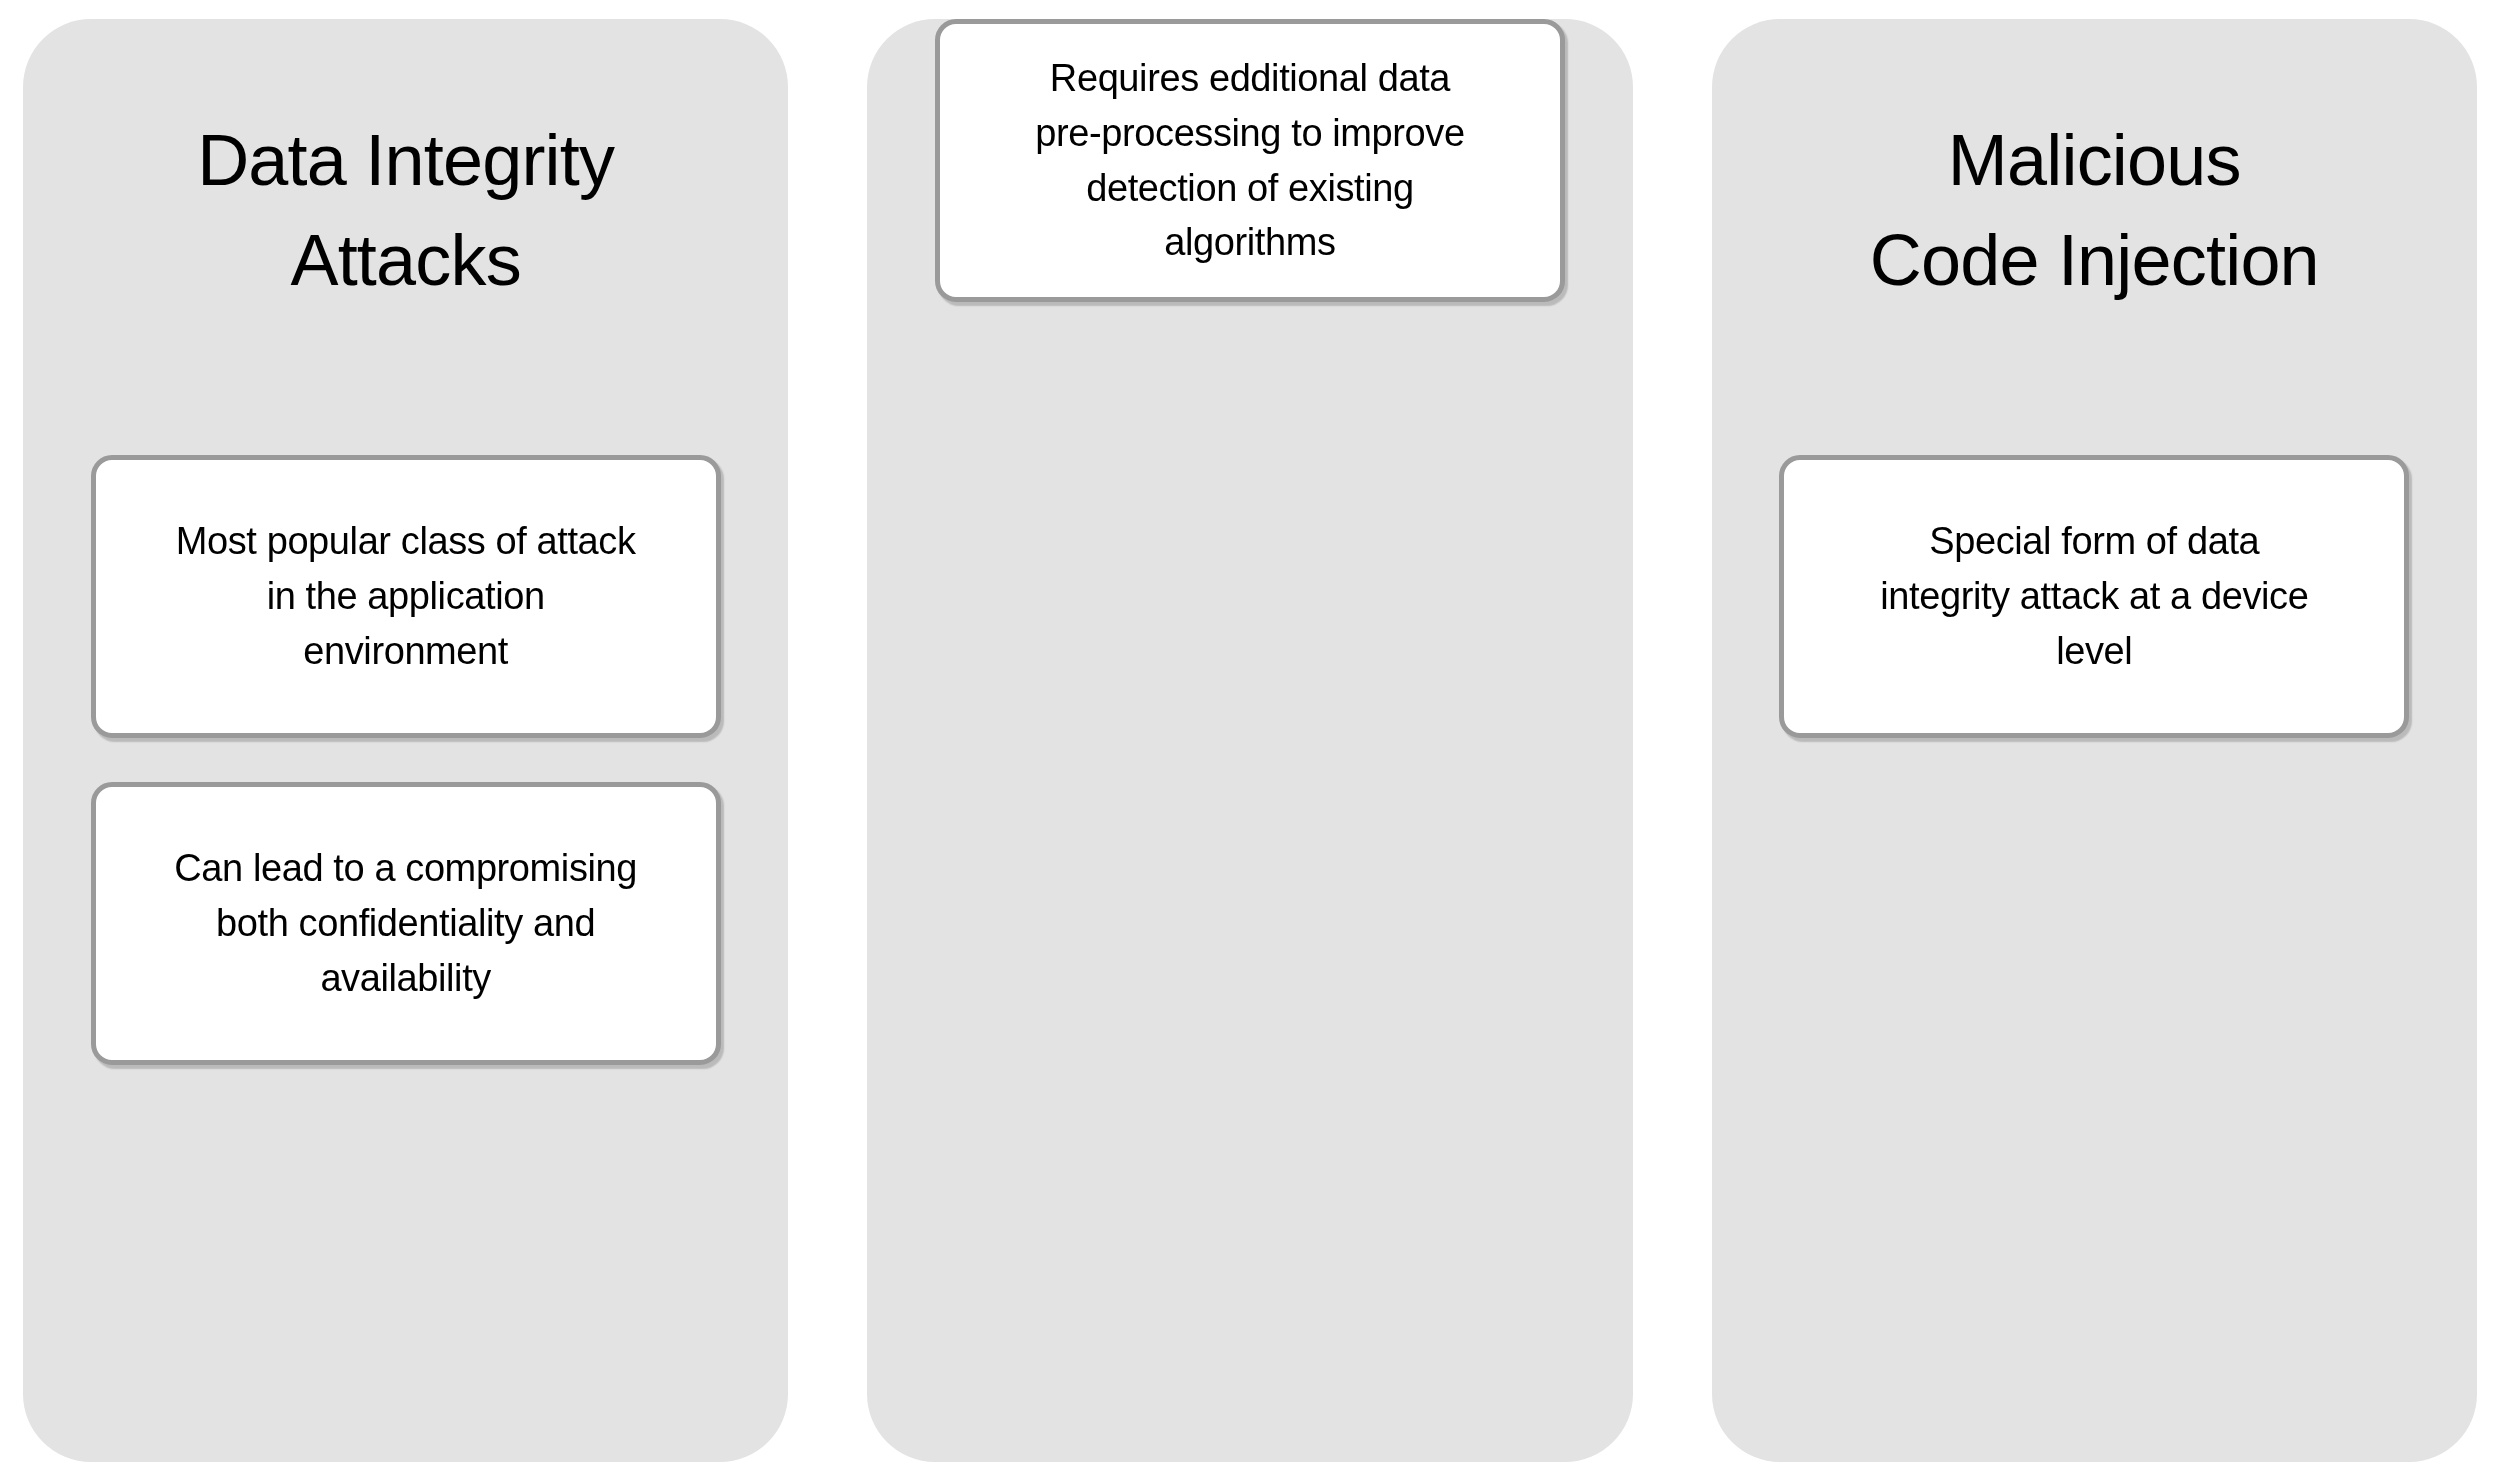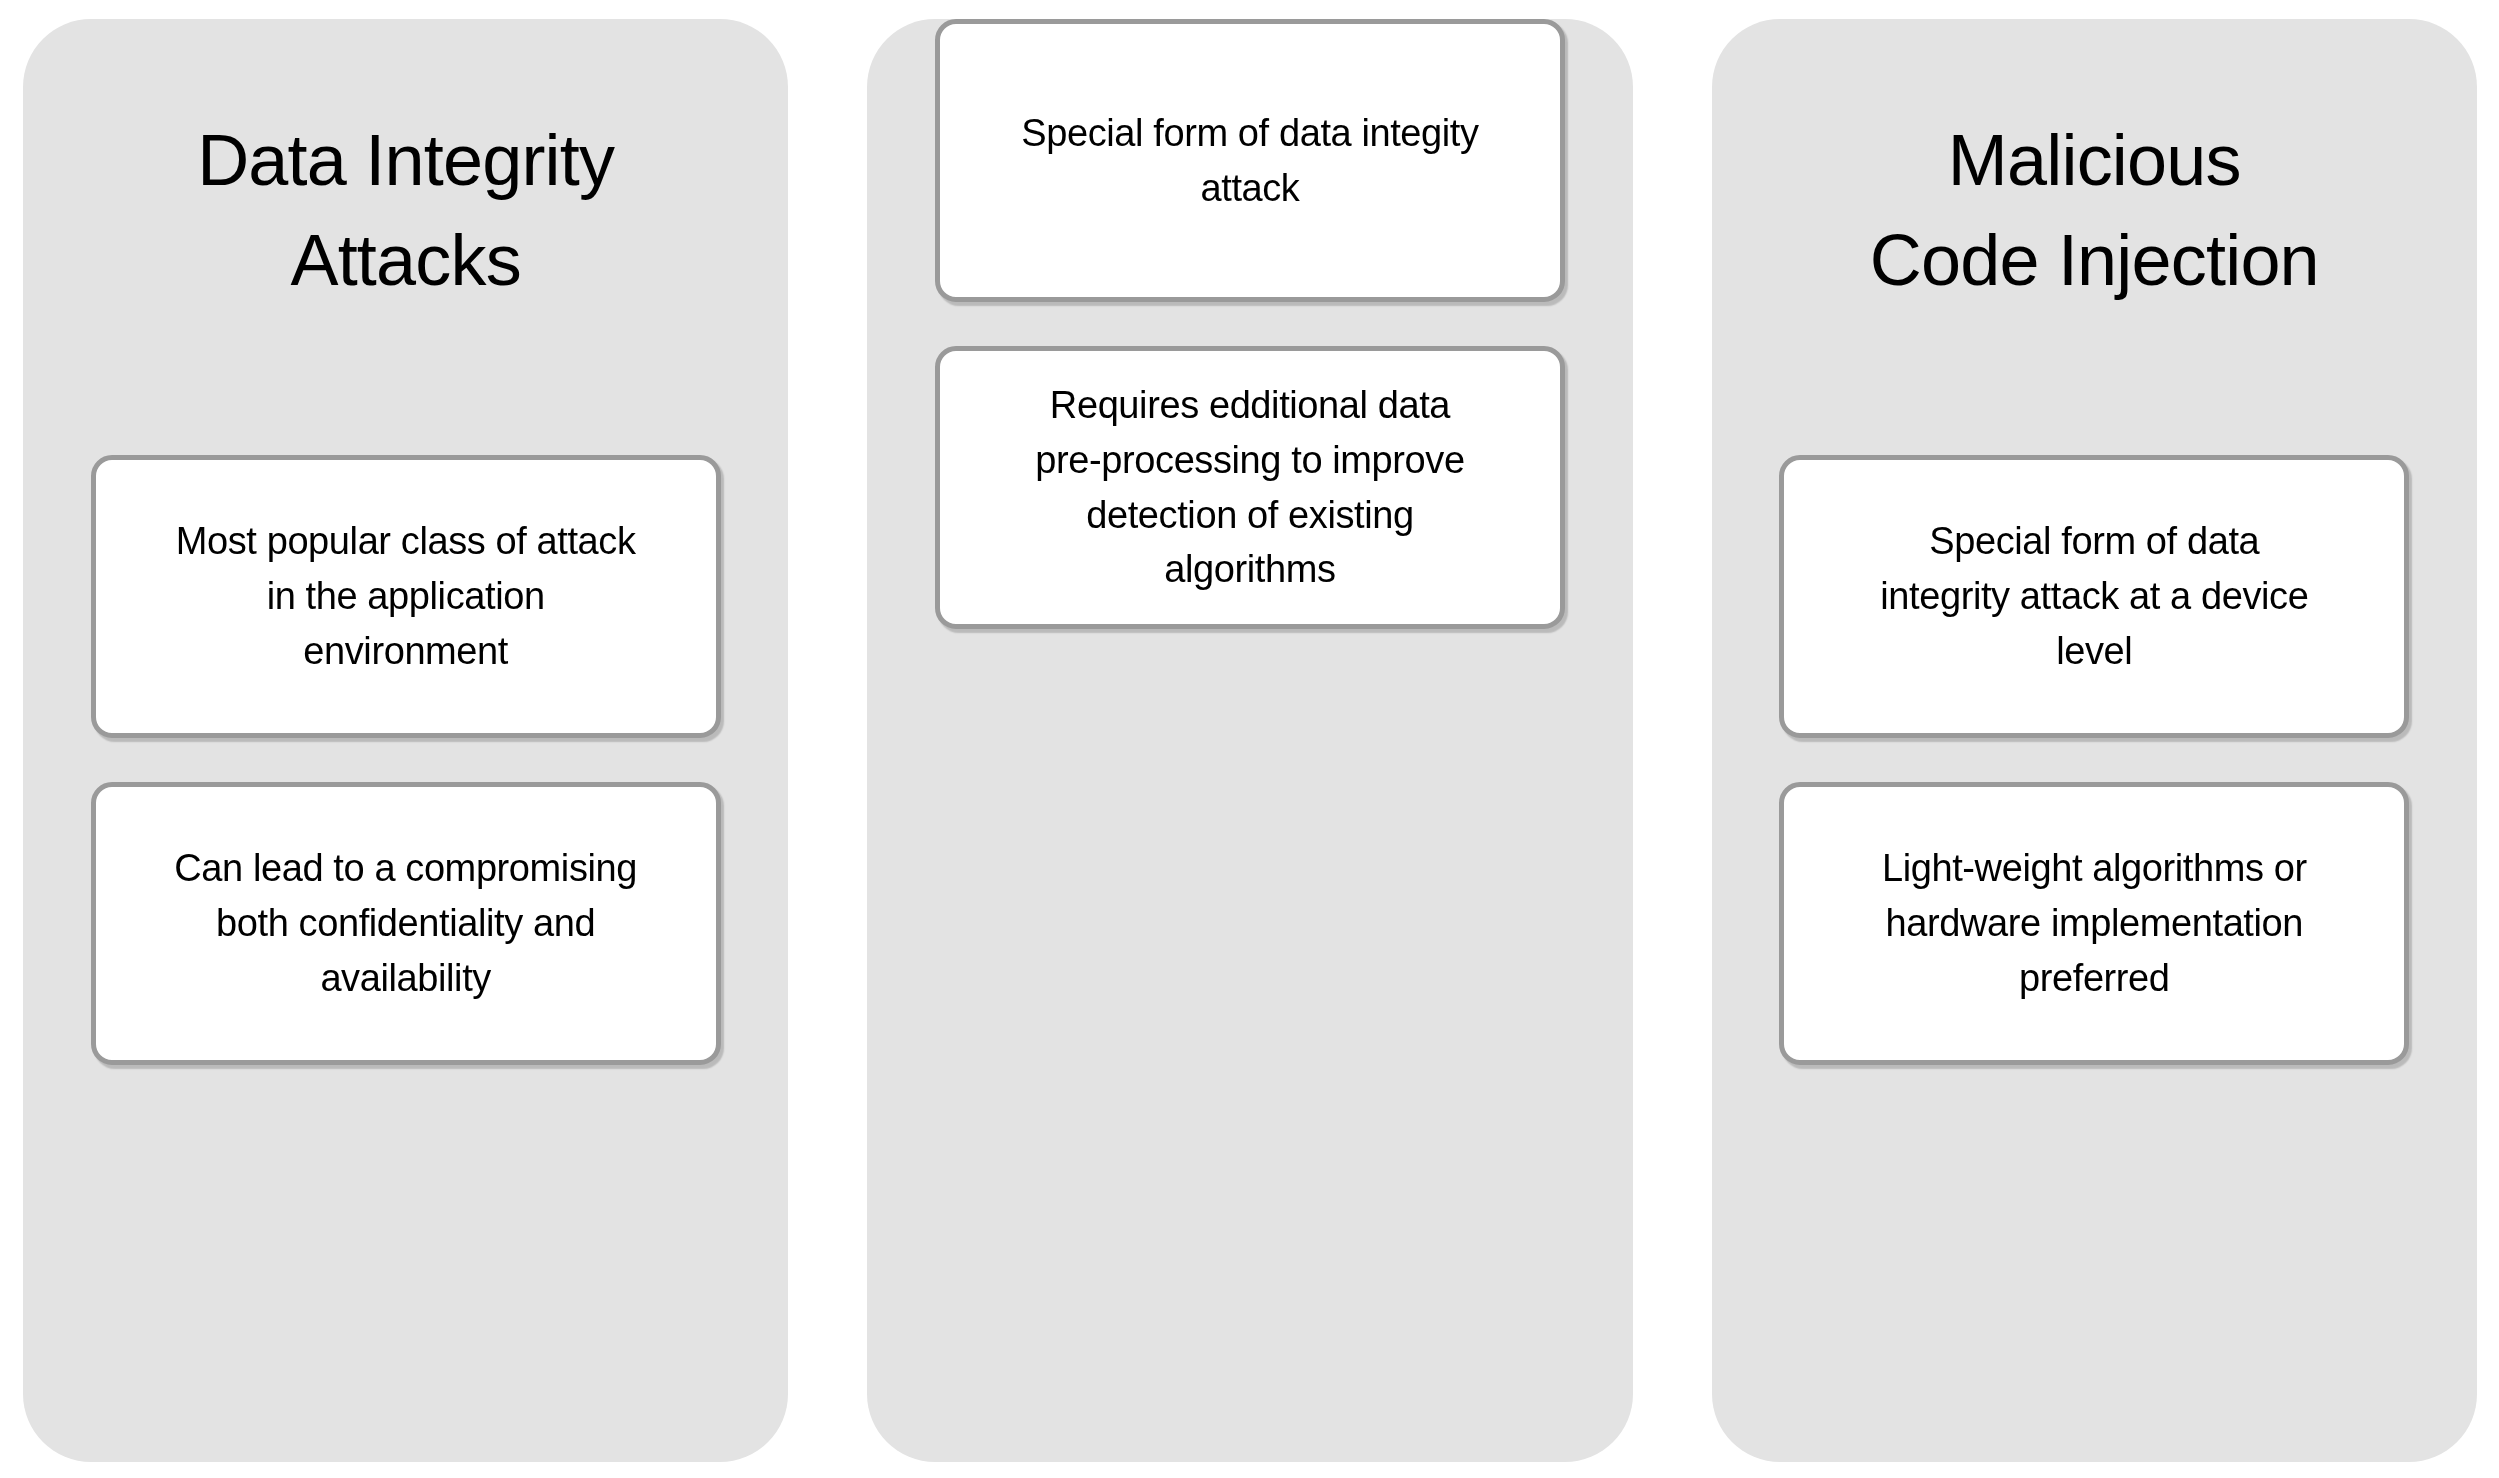--- a/index.html
+++ b/index.html
@@ -95,43 +95,34 @@
       </div>
       <div class="info-box">
         <div class="box-text">Can lead to a compromising
 both confidentiality and
 availability</div>
       </div>
     </div>
 
     <div class="panel">
       <div class="info-box">
-        <div class="box-text">Special form of data integity
-attack</div>
-      </div>
-      <div class="info-box">
         <div class="box-text">Requires edditional data
 pre-processing to improve
 detection of existing
 algorithms</div>
       </div>
     </div>
 
     <div class="panel">
       <div class="title-area">
         <div class="panel-title">Malicious
 Code Injection</div>
       </div>
       <div class="info-box">
         <div class="box-text">Special form of data
 integrity attack at a device
 level</div>
       </div>
-      <div class="info-box">
-        <div class="box-text">Light-weight algorithms or
-hardware implementation
-preferred</div>
-      </div>
     </div>
 
   </div>
 </div>
 
 
 </body></html>

